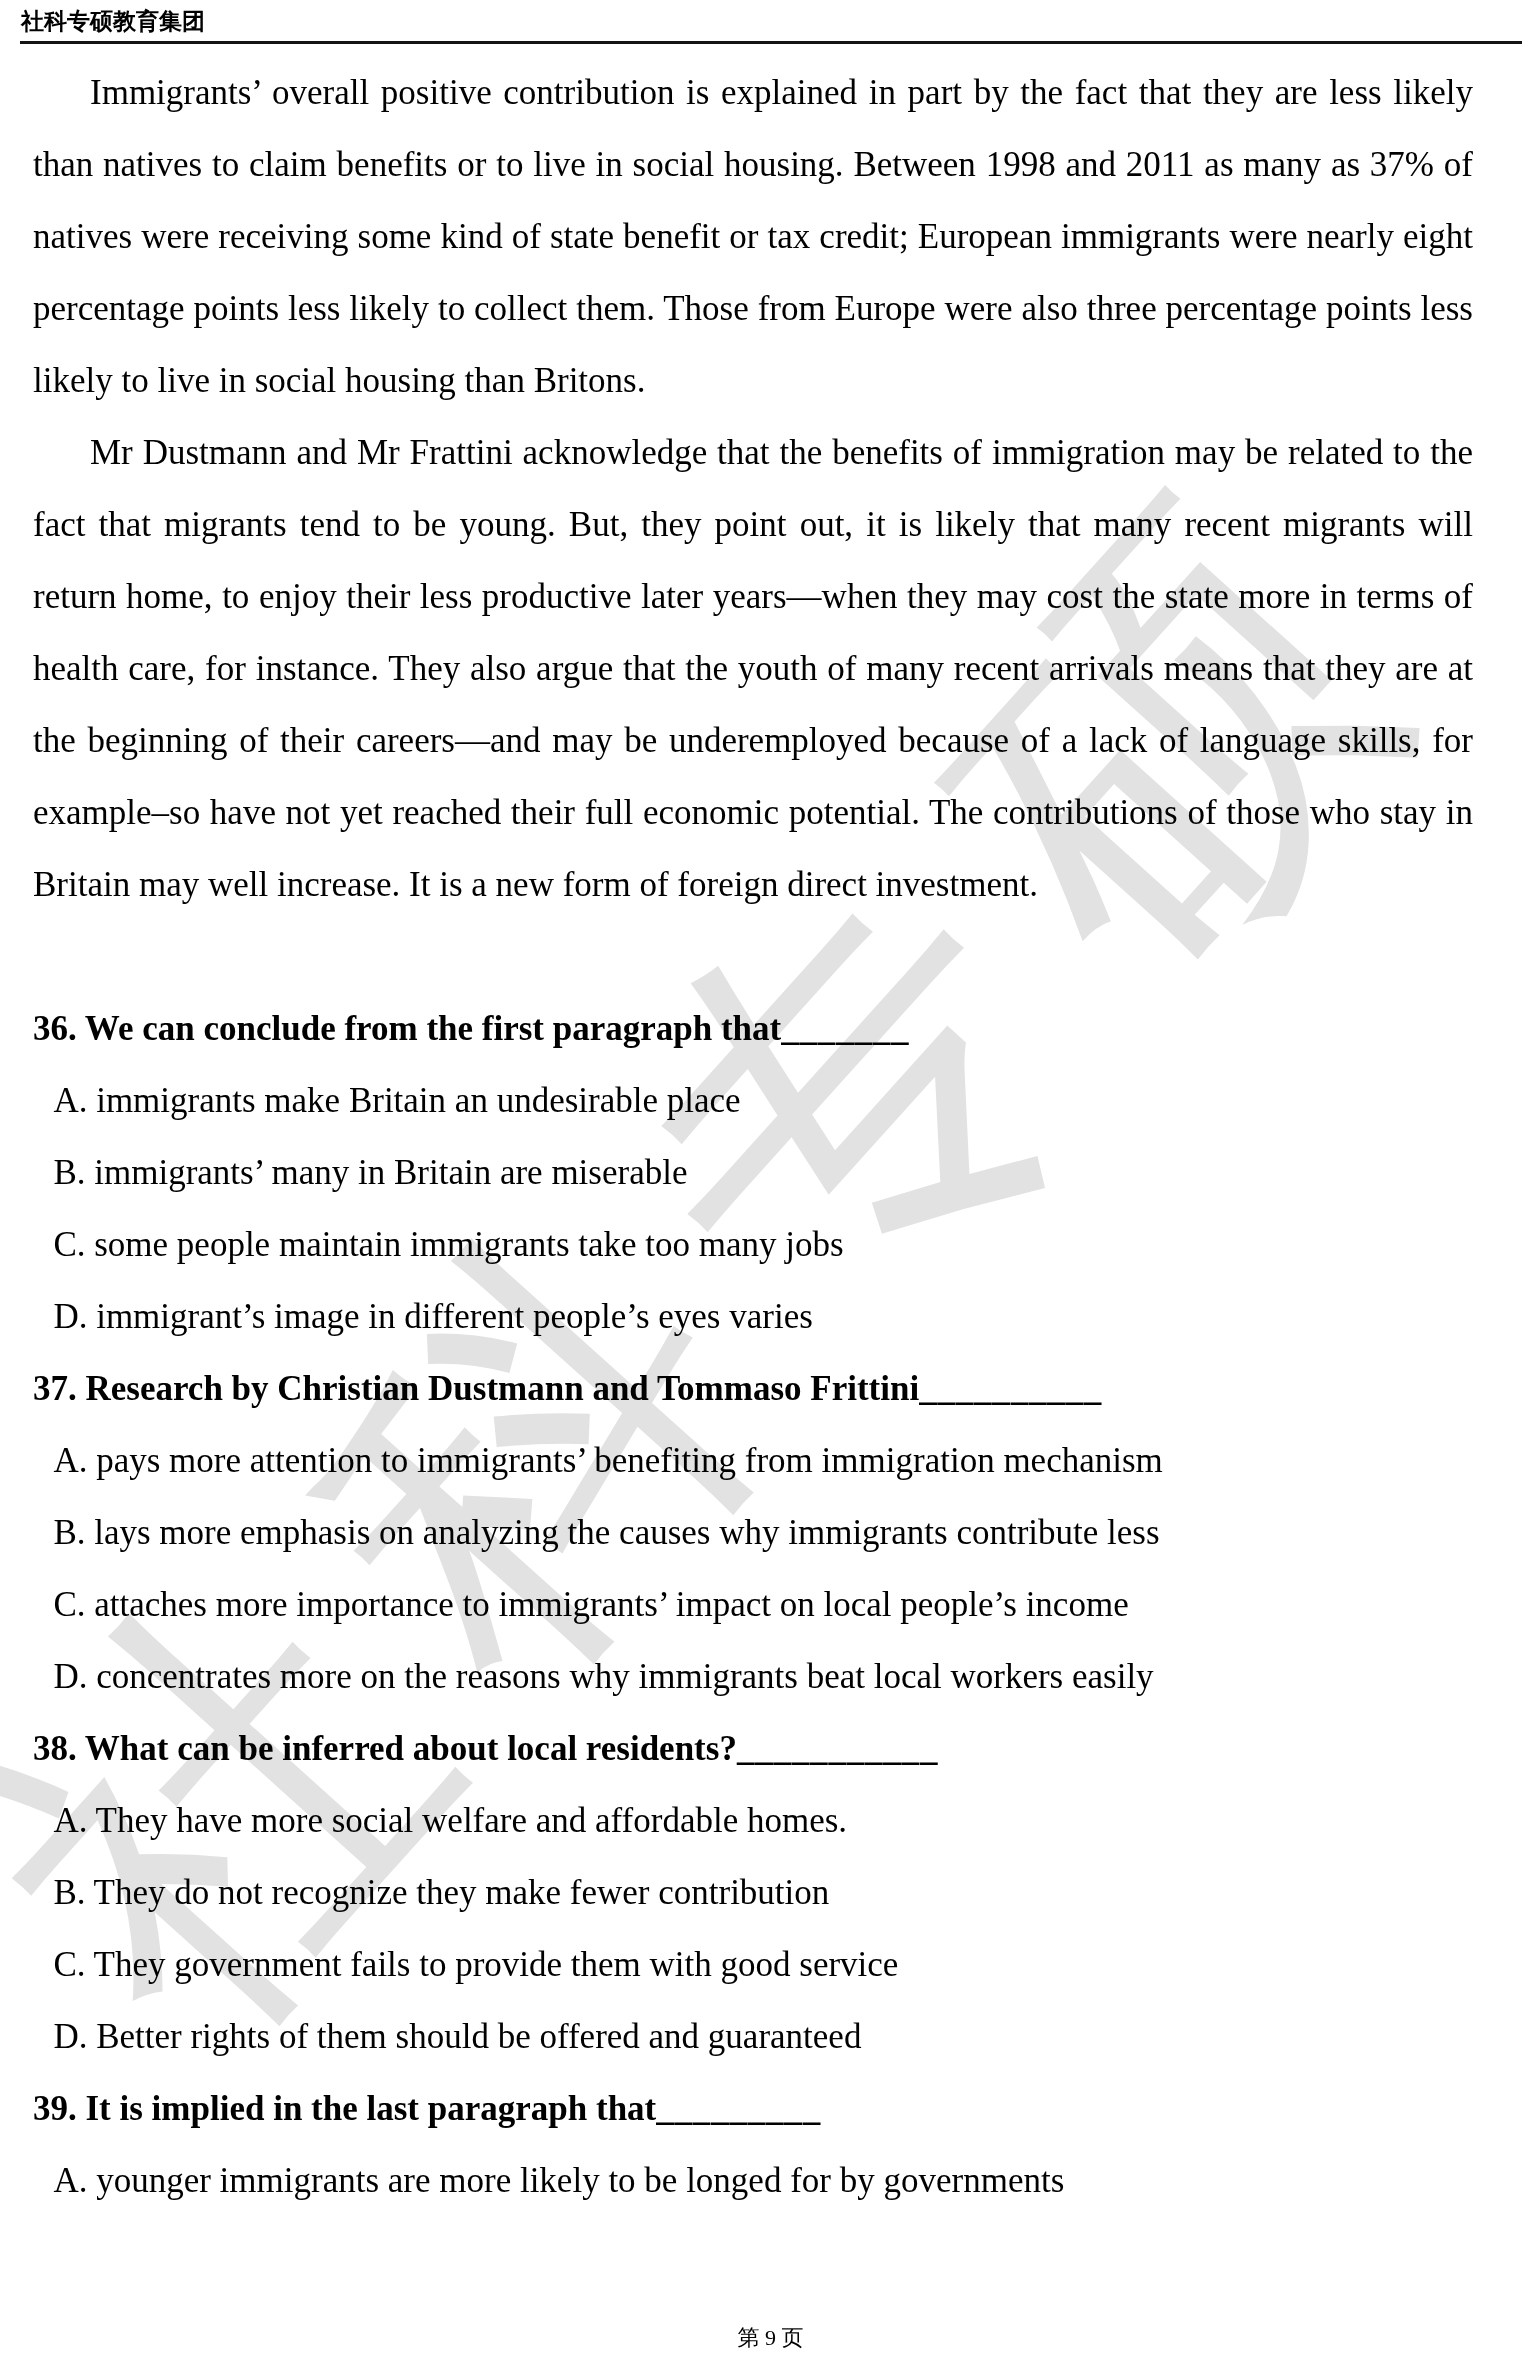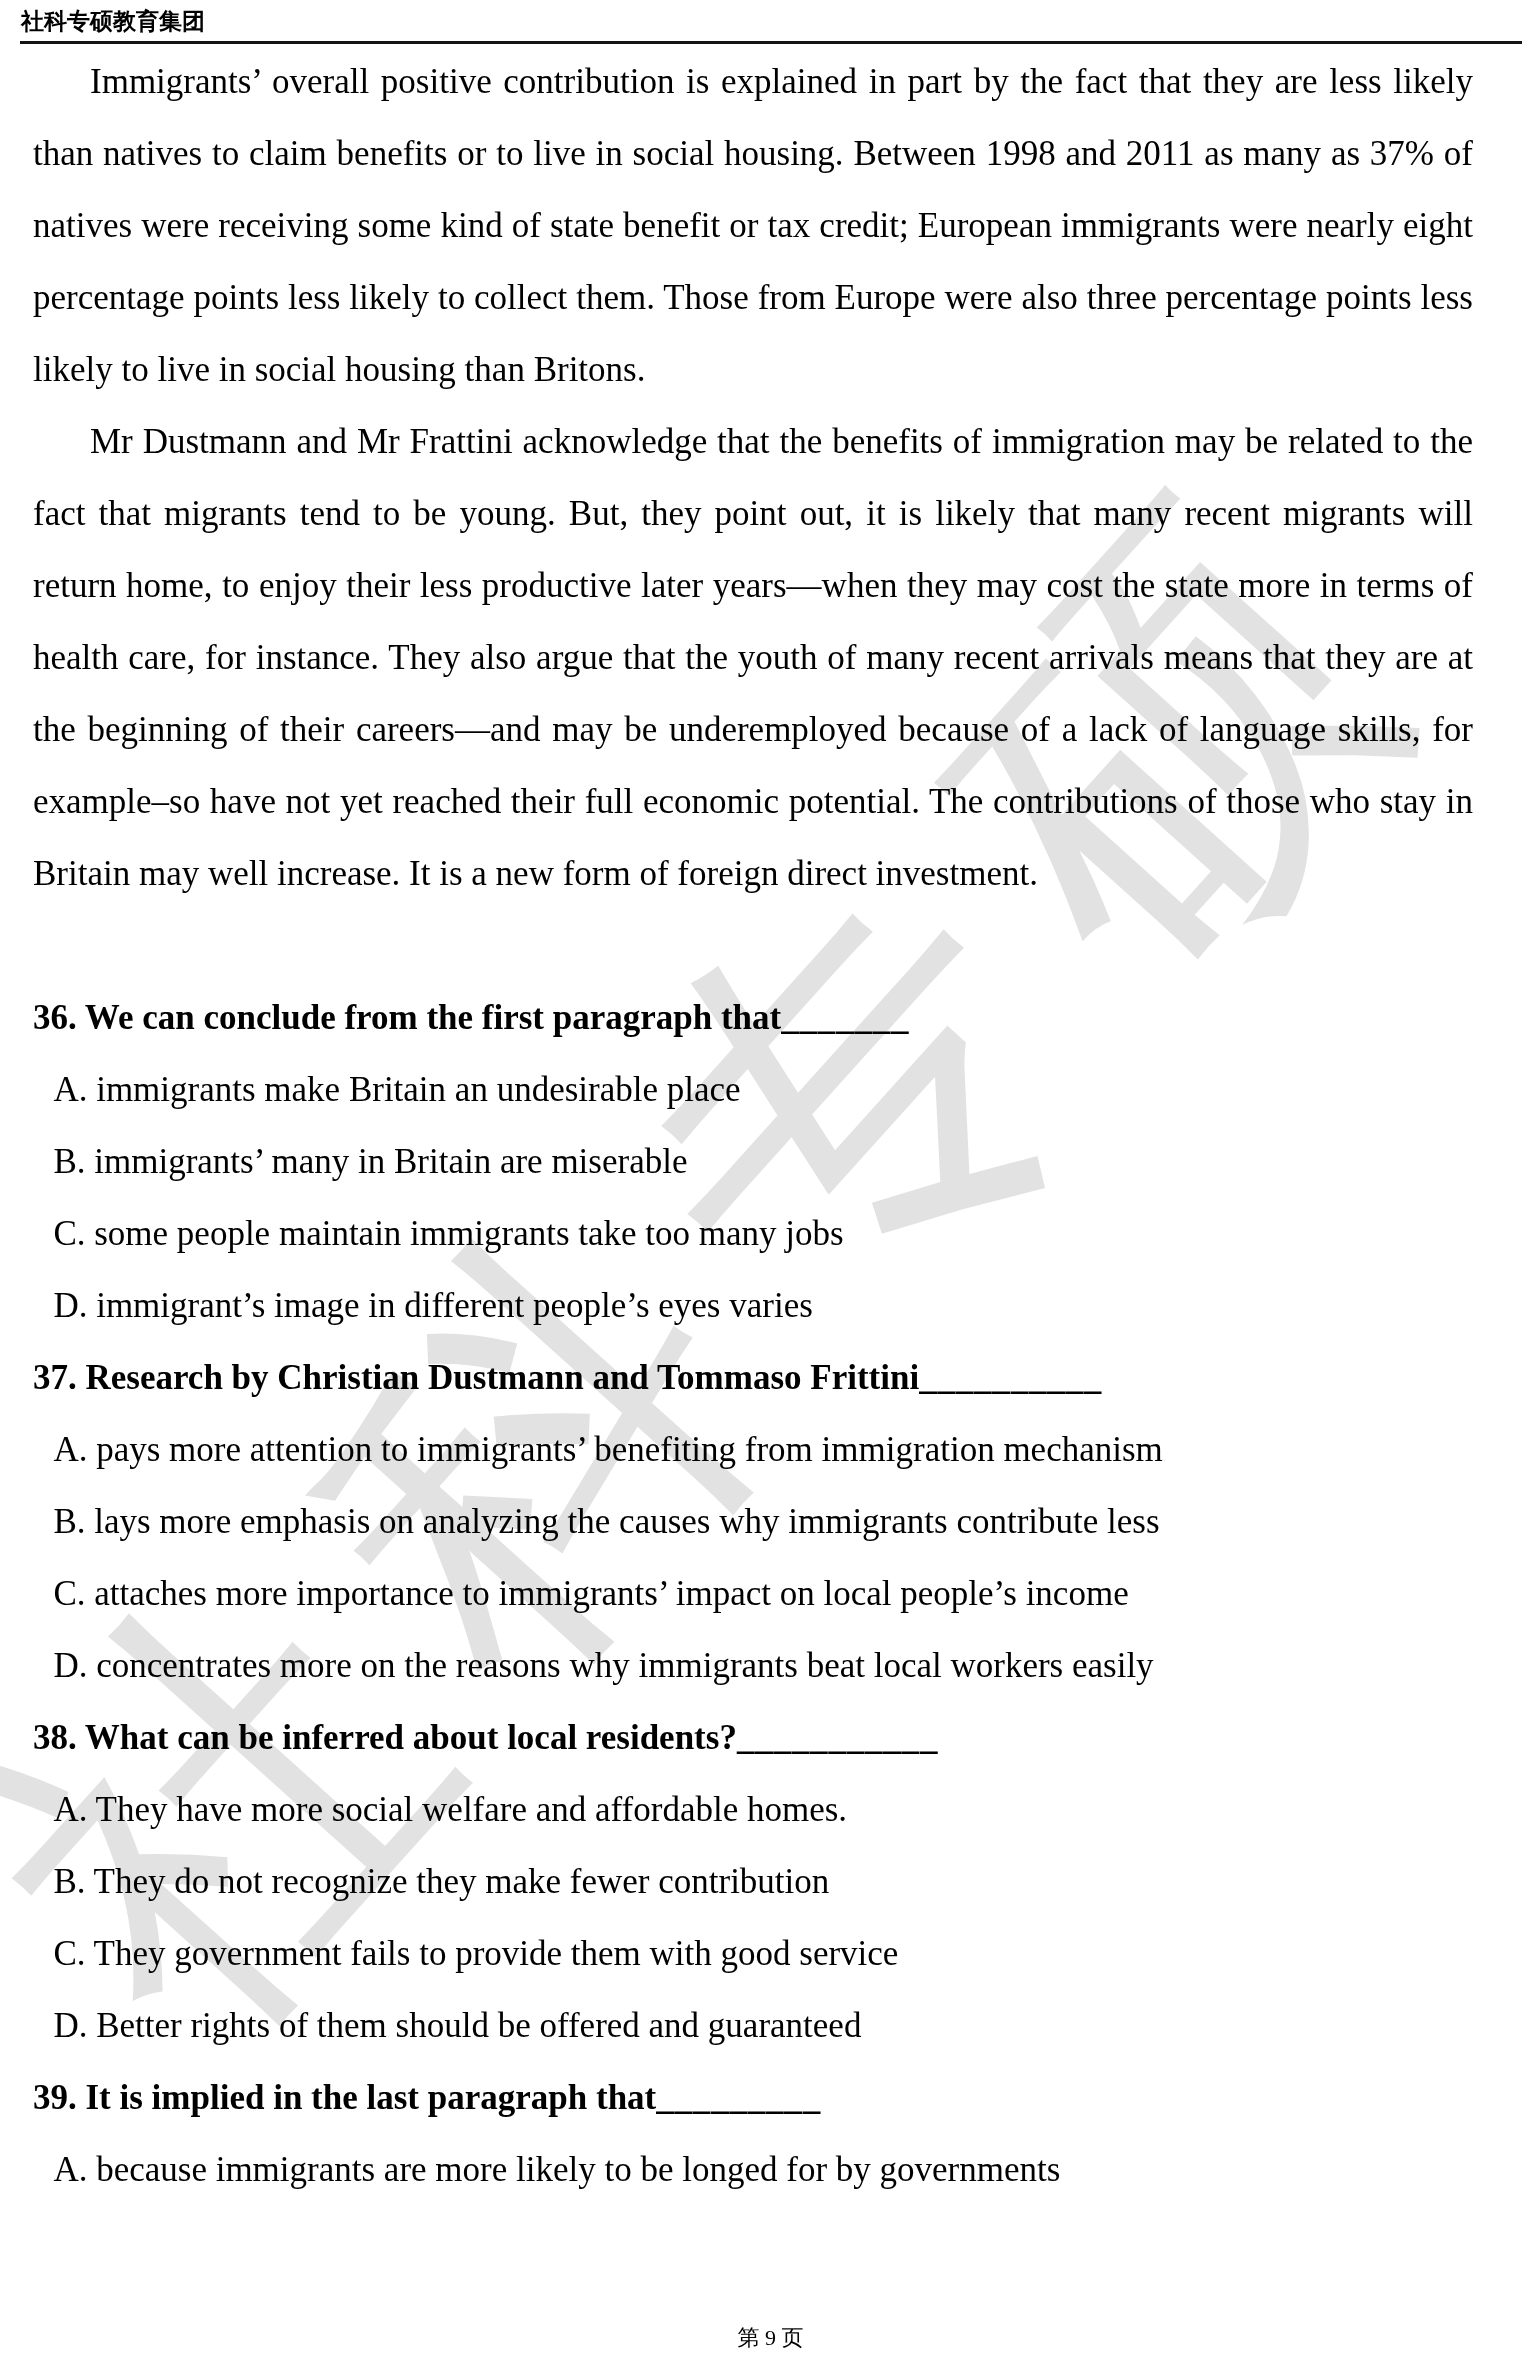--- a/index.html
+++ b/index.html
@@ -36,21 +36,21 @@
   .brand {
     font-family: "DejaVu Sans", "Liberation Sans", sans-serif;
     font-weight: 700;
     font-size: 23px;
     line-height: 1.15;
   }
 
   main.doc-body {
     position: relative; z-index: 1;
     margin: 0 68px 0 33px;
-    padding-top: 2px;
+    padding-top: 13px;
     font-size: 35px;
     line-height: 72px;
   }
   .body-para {
     margin: 0;
     text-align: justify;
     text-indent: 57px;
   }
   .questions { margin-top: 72px; }
   .q-stem { font-weight: 700; }
@@ -95,21 +95,21 @@
       <div class="q-option">C. attaches more importance to immigrants’ impact on local people’s income</div>
       <div class="q-option">D. concentrates more on the reasons why immigrants beat local workers easily</div>
 
       <div class="q-stem"><span>38. What can be inferred about local residents?</span><span class="q-blank">___________</span></div>
       <div class="q-option">A. They have more social welfare and affordable homes.</div>
       <div class="q-option">B. They do not recognize they make fewer contribution</div>
       <div class="q-option">C. They government fails to provide them with good service</div>
       <div class="q-option">D. Better rights of them should be offered and guaranteed</div>
 
       <div class="q-stem"><span>39. It is implied in the last paragraph that</span><span class="q-blank">_________</span></div>
-      <div class="q-option">A. because immigrants are more likely to be longed for by governments</div>
+      <div class="q-option">A. younger immigrants are more likely to be longed for by governments</div>
 
     </section>
   </main>
 
   <footer class="page-footer">
     <span>第 9 页</span>
   </footer>
 
 </div>
 

